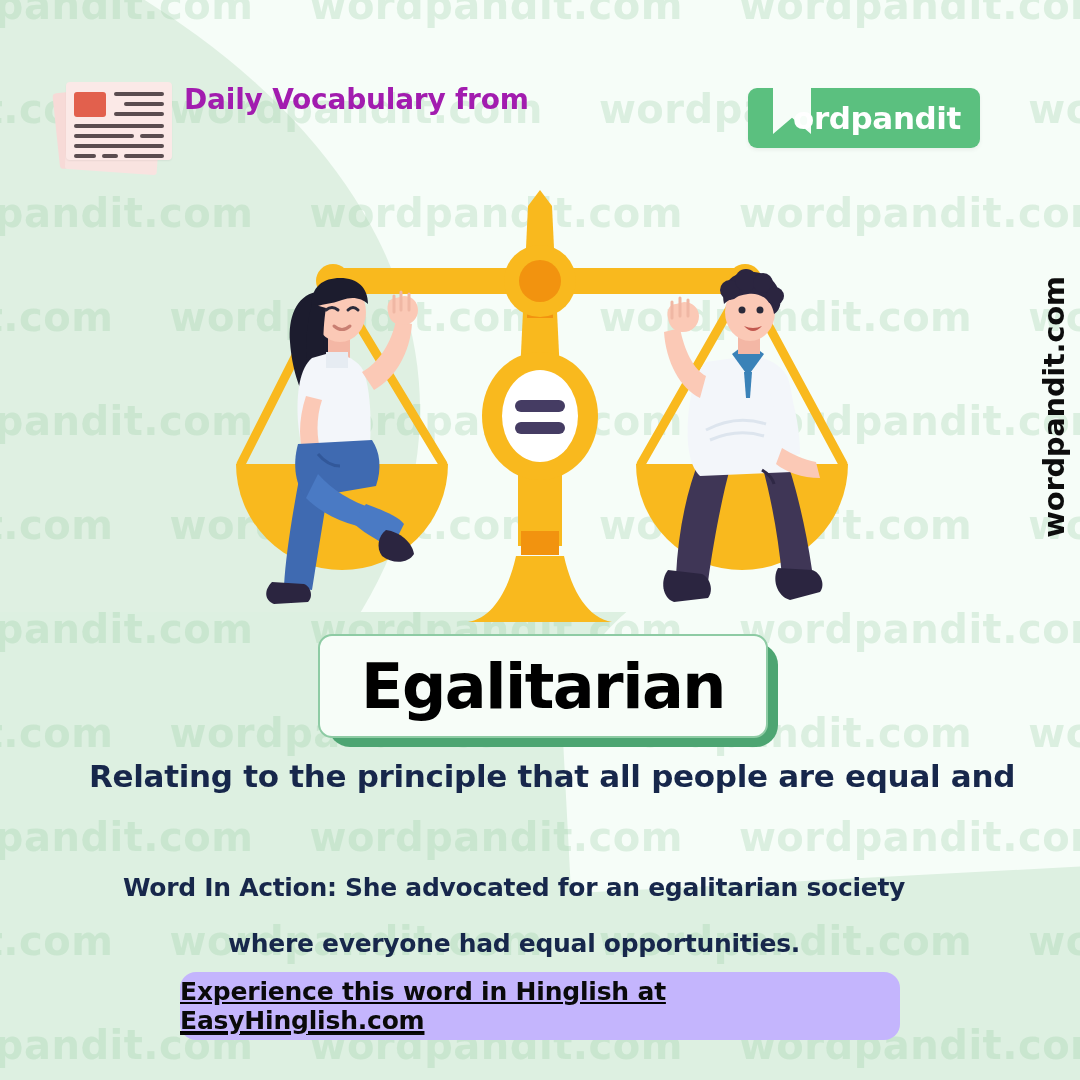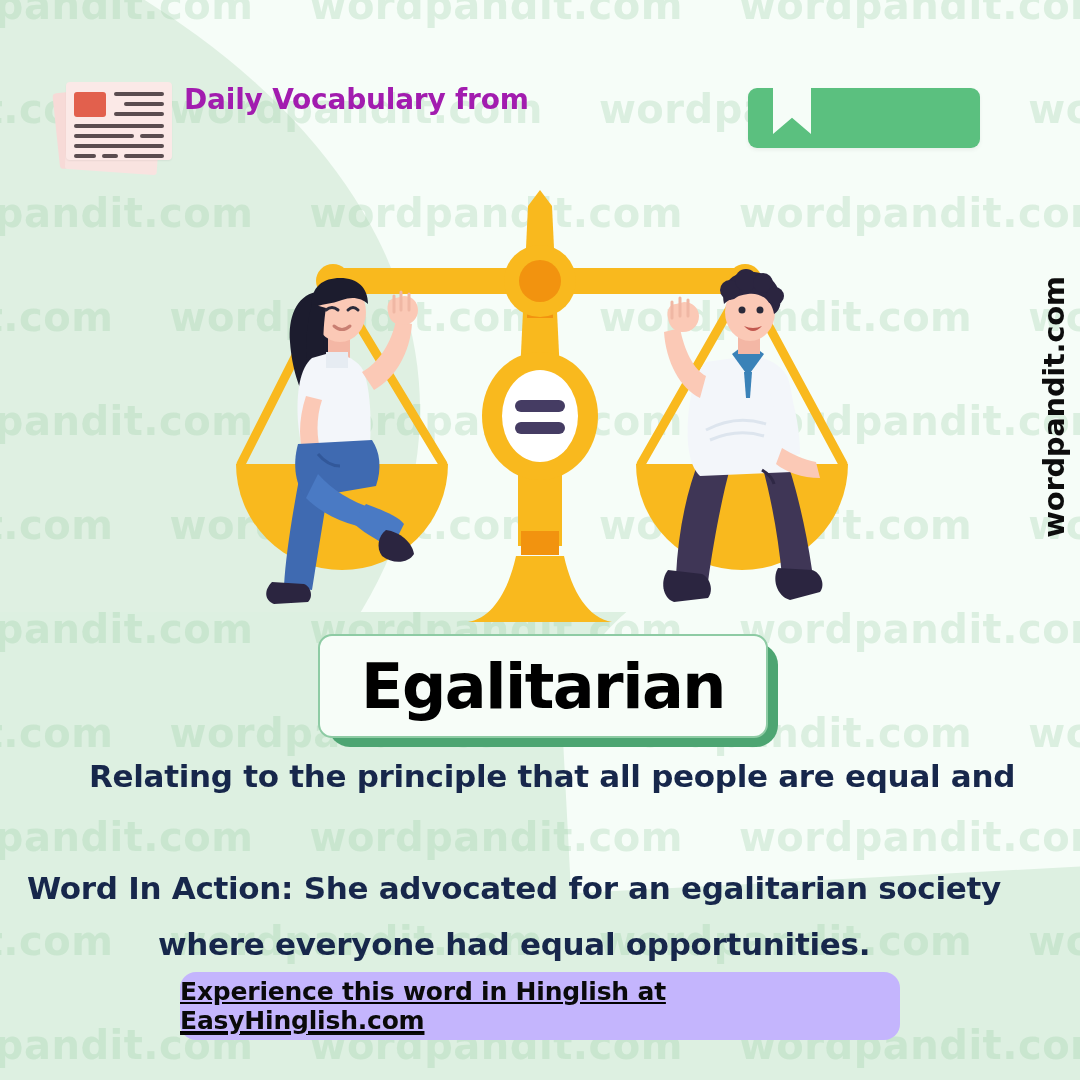--- a/index.html
+++ b/index.html
@@ -148,21 +148,21 @@
     font-size:31px;
     line-height:56px;
     letter-spacing:-.3px;
   }
   .example {
     position:absolute; left:0; top:860px; width:1028px;
     text-align:center;
     color:#17274b;
     font-family:"DejaVu Sans", sans-serif;
     font-weight:700;
-    font-size:31px;
+    font-size:25px;
     line-height:56px;
     letter-spacing:-.3px;
   }
   .def-line, .ex-line { display:block; }
 
   
   .footer-pill {
     position:absolute; left:180px; top:972px;
     width:720px; height:68px;
     background:#c4b5fd; border-radius:16px;
@@ -218,20 +218,21 @@
         <div class="nl" style="left:58px; top:72px; width:40px;"></div>
       </div>
     </div>
 
     <div class="header-title">
       <div>Daily Vocabulary from</div>
     </div>
 
     <div class="logo">
       <div class="logo-bookmark"></div>
+      <div class="logo-text">ordpandit</div>
     </div>
   </div>
 
   <div class="vertical-brand">
     <span>wordpandit.com</span>
   </div>
 
   <div class="illus">
     <svg width="1080" height="460" viewBox="0 0 1080 460">
       <defs>

